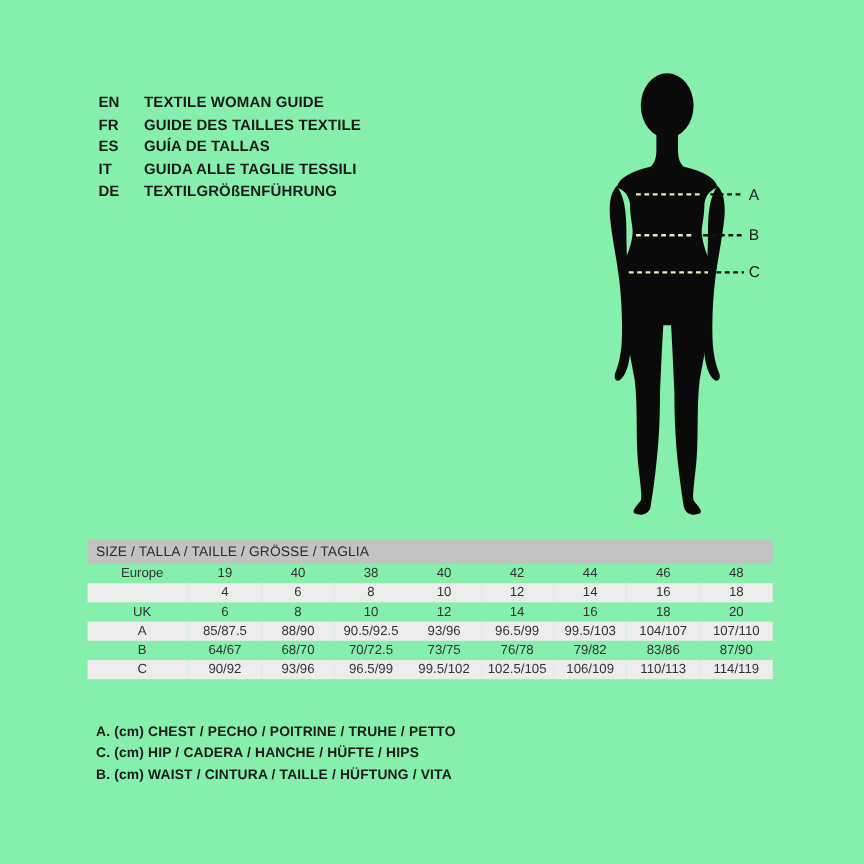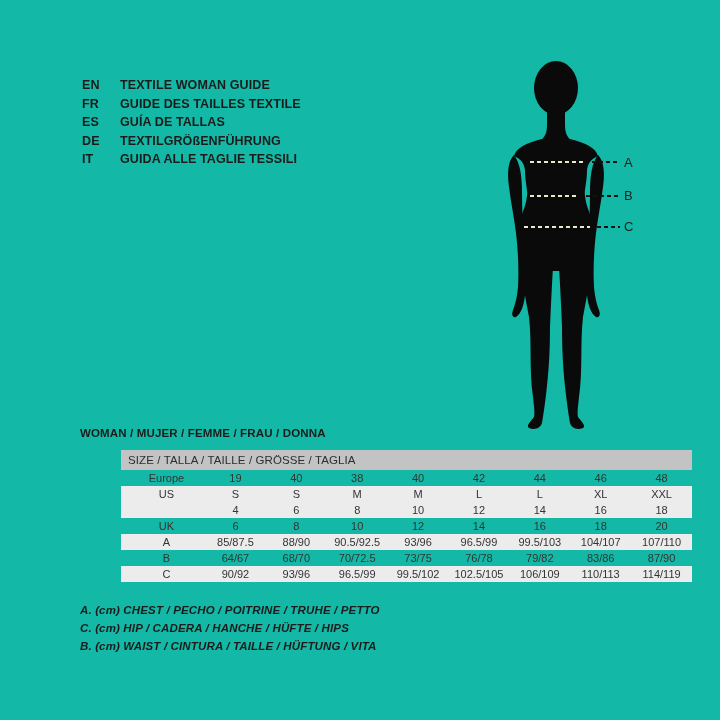--- a/index.html
+++ b/index.html
@@ -4,76 +4,76 @@
 <style>
   * { margin: 0; padding: 0; box-sizing: border-box; }
   html, body { background: #ffffff; }
   body {
     width: 720px; height: 720px;
     position: relative;
     font-family: "Liberation Sans", sans-serif;
     color: #1b1b1b;
     overflow: hidden;
   }
-  .page { position: absolute; left: 0; top: 0; width: 720px; height: 720px; background: #14b8a6; }
+  .page { position: absolute; left: 0; top: 0; width: 720px; height: 720px; background: #86efac; }
 
   
   .languages { position: absolute; left: 82px; top: 76px; }
   .lang-row { display: flex; line-height: 18.5px; font-size: 12.5px; font-weight: bold; letter-spacing: 0.1px; color: #1b1b1b; }
   .lang-code { width: 38px; flex: 0 0 38px; }
 
   
   .figure-wrap { position: absolute; left: 480px; top: 55px; width: 170px; height: 380px; }
   .measure-label { position: absolute; font-size: 13px; font-weight: 400; color: #222; }
   .lbl-a { left: 624px; top: 155px; }
   .lbl-b { left: 624px; top: 188px; }
   .lbl-c { left: 624px; top: 219px; }
 
   
   .section-title { position: absolute; left: 80px; top: 427px; font-size: 11.5px; font-weight: bold; letter-spacing: 0.15px; color: #1b1b1b; }
 
   
-  .size-table { position: absolute; left: 73px; top: 450px; width: 571px; border-collapse: collapse; table-layout: fixed; font-size: 11px; color: #333; margin-left: 48px; }
+  .size-table { position: absolute; left: 73px; top: 450px; width: 571px; border-collapse: collapse; table-layout: fixed; font-size: 11px; color: #333; }
   .size-table th.tbl-header {
     background: #c3c3c3; height: 20px; text-align: left; padding-left: 7px;
     font-weight: 400; font-size: 11.5px; color: #2d2d2d; letter-spacing: 0.1px;
   }
   .size-table td { height: 16px; text-align: center; font-weight: 400; white-space: nowrap; }
   .size-table td.lbl { text-align: center; padding-left: 7px; }
   .size-table tr.shaded { background: #ececec; }
 
   
   .legend { position: absolute; left: 80px; top: 601px; }
-  .legend-line { line-height: 18px; font-size: 11.5px; font-weight: bold; letter-spacing: 0.15px; color: #1b1b1b; font-style: italic; }
+  .legend-line { line-height: 18px; font-size: 11.5px; font-weight: bold; letter-spacing: 0.15px; color: #1b1b1b; }
 </style>
 </head>
 <body>
 
 <div class="page">
 
   <div class="languages">
     <div class="lang-row">
       <span class="lang-code">EN</span>
       <span class="lang-label">TEXTILE WOMAN GUIDE</span>
     </div>
     <div class="lang-row">
       <span class="lang-code">FR</span>
       <span class="lang-label">GUIDE DES TAILLES TEXTILE</span>
     </div>
     <div class="lang-row">
       <span class="lang-code">ES</span>
       <span class="lang-label">GUÍA DE TALLAS</span>
     </div>
     <div class="lang-row">
+      <span class="lang-code">IT</span>
+      <span class="lang-label">GUIDA ALLE TAGLIE TESSILI</span>
+    </div>
+    <div class="lang-row">
       <span class="lang-code">DE</span>
       <span class="lang-label">TEXTILGRÖßENFÜHRUNG</span>
-    </div>
-    <div class="lang-row">
-      <span class="lang-code">IT</span>
-      <span class="lang-label">GUIDA ALLE TAGLIE TESSILI</span>
     </div>
   </div>
 
   <div class="figure-wrap">
     <svg width="170" height="380" viewBox="0 0 170 380" aria-hidden="true">
       <g fill="#0a0a0a" stroke="none">
 
         <ellipse cx="76" cy="33" rx="22" ry="27"></ellipse>
 
         <path d="M67,48 L67,70 C67,78 65,82 60,86 L92,86 C87,82 85,78 85,70 L85,48 Z"></path>
@@ -144,21 +144,20 @@
         <line x1="106" y1="141" x2="140" y2="141" stroke="#111111"></line>
         <line x1="44" y1="172" x2="110" y2="172" stroke="#ede8c4"></line>
         <line x1="117" y1="172" x2="140" y2="172" stroke="#111111"></line>
       </g>
     </svg>
   </div>
   <span class="measure-label lbl-a">A</span>
   <span class="measure-label lbl-b">B</span>
   <span class="measure-label lbl-c">C</span>
 
-  <div class="section-title">WOMAN / MUJER / FEMME / FRAU / DONNA</div>
 
   <table class="size-table">
     <colgroup>
       <col style="width:84px">
       <col>
         <col>
         <col>
         <col>
         <col>
         <col>
@@ -176,31 +175,20 @@
           <td>19</td>
           <td>40</td>
           <td>38</td>
           <td>40</td>
           <td>42</td>
           <td>44</td>
           <td>46</td>
           <td>48</td>
         </tr>
         <tr class="shaded">
-          <td class="lbl">US</td>
-          <td>S</td>
-          <td>S</td>
-          <td>M</td>
-          <td>M</td>
-          <td>L</td>
-          <td>L</td>
-          <td>XL</td>
-          <td>XXL</td>
-        </tr>
-        <tr class="shaded">
           <td class="lbl"></td>
           <td>4</td>
           <td>6</td>
           <td>8</td>
           <td>10</td>
           <td>12</td>
           <td>14</td>
           <td>16</td>
           <td>18</td>
         </tr>

